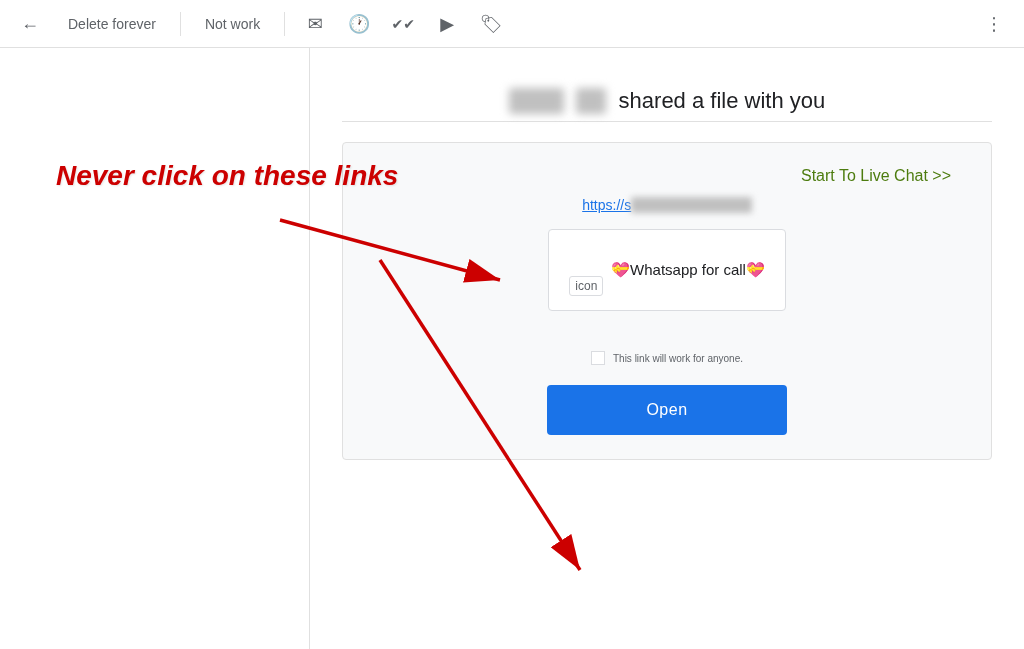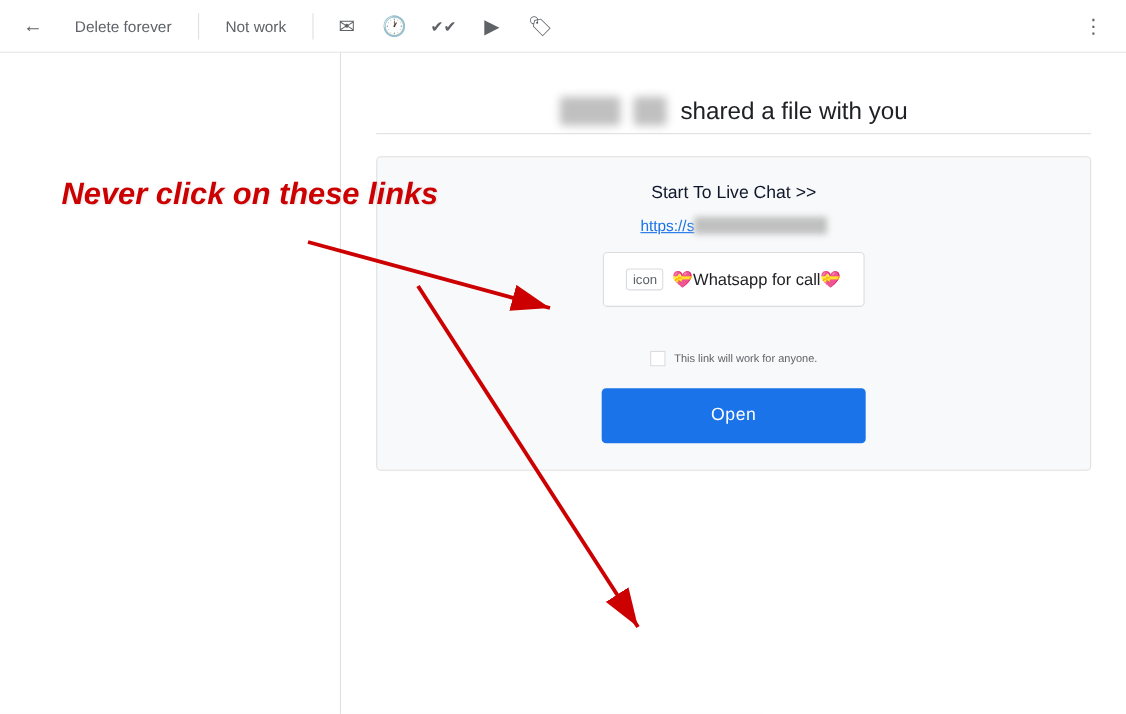--- a/index.html
+++ b/index.html
@@ -96,22 +96,23 @@
     .email-body {
       padding: 24px 40px;
       background: #f8f9fa;
       border: 1px solid #e0e0e0;
       border-radius: 4px;
       text-align: center;
     }
 
     .live-chat-text {
       font-size: 16px;
-      color: #0f172a;
+      color: #4d7c0f;
       margin-bottom: 12px;
+      text-align: right;
     }
 
     .phishing-link {
       color: #1a73e8;
       font-size: 14px;
       text-decoration: underline;
       margin-bottom: 16px;
       display: block;
       cursor: pointer;
     }
@@ -143,20 +144,21 @@
       font-size: 15px;
       color: #202124;
     }
 
     .icon-label {
       font-size: 12px;
       color: #5f6368;
       border: 1px solid #dadce0;
       padding: 2px 5px;
       border-radius: 3px;
+      margin-top: 32px;
     }
 
     .link-notice {
       display: flex;
       align-items: center;
       gap: 8px;
       margin-bottom: 20px;
       font-size: 10px;
       color: #5f6368;
       justify-content: center;

